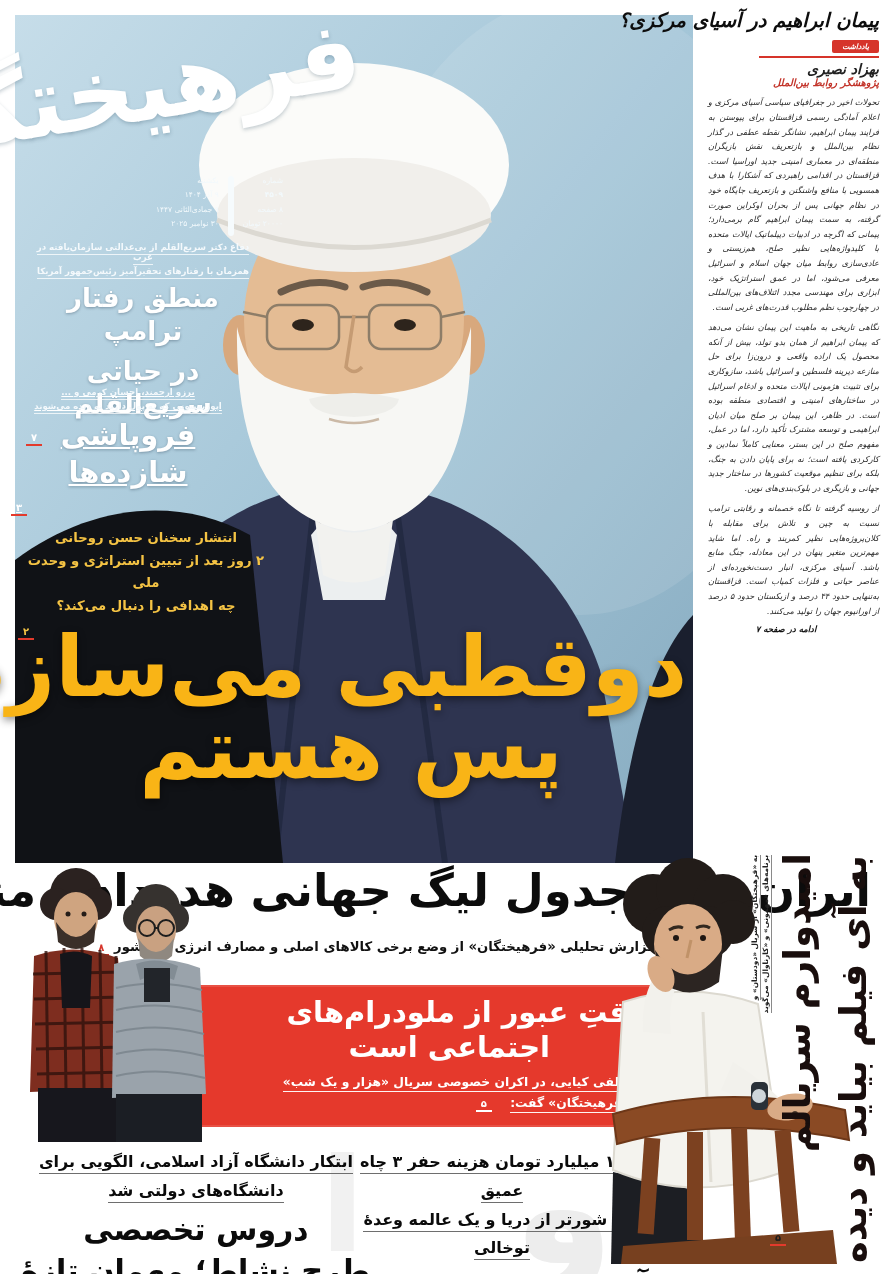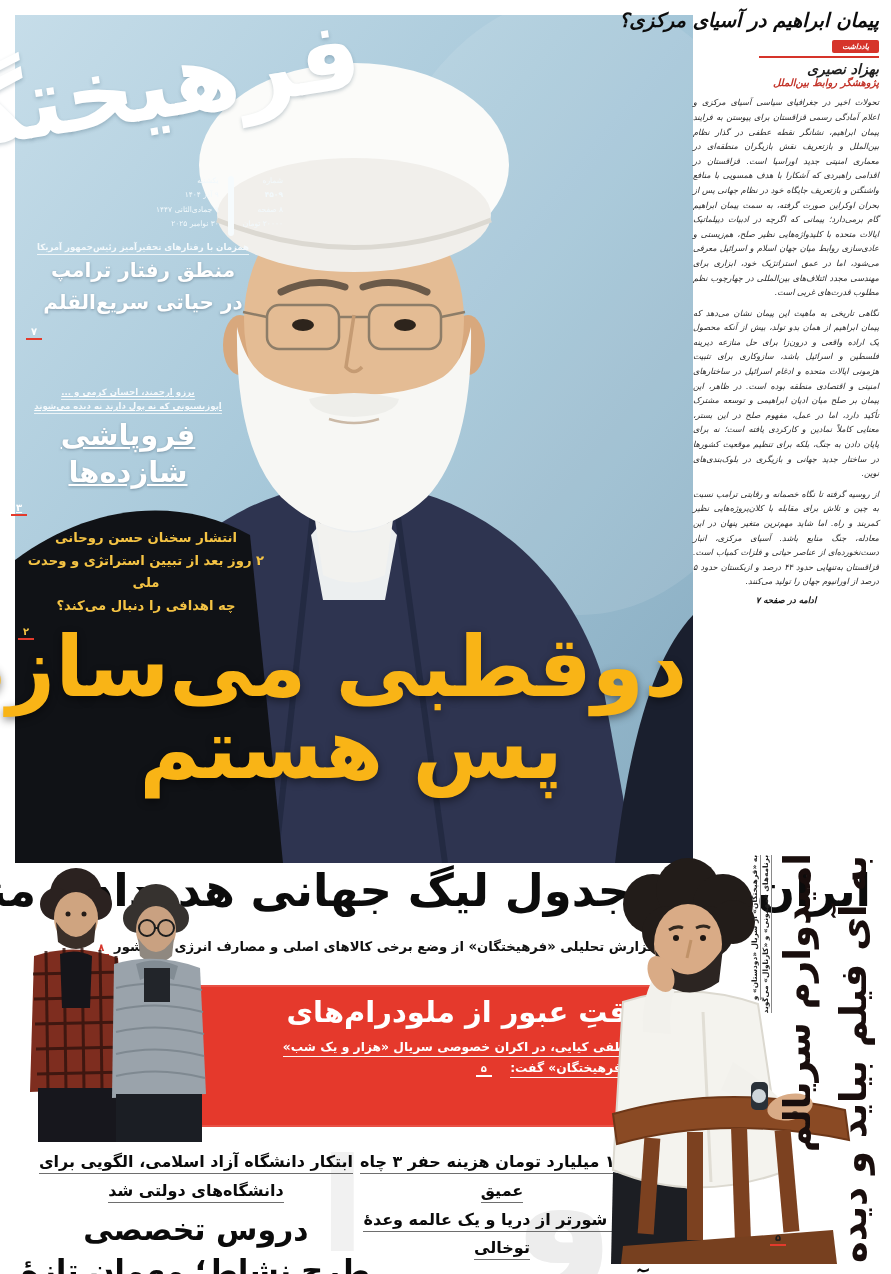--- a/index.html
+++ b/index.html
@@ -21,21 +21,21 @@
   .mast-bar{width:6px;height:60px;background:#f6fbfd;border-radius:3px;margin-top:2px;}
   .issue-digits{letter-spacing:6px;font-weight:bold;}
 
   
   .teaser{color:#ffffff;text-align:center;}
   #teaser-trump{left:26px;top:242px;width:234px;}
   #teaser-princes{left:11px;top:387px;width:234px;text-decoration:underline;}
   .kick{font-size:8.6px;font-weight:bold;color:#f4f9fc;margin-bottom:4px;}
   .kick span{border-bottom:1px solid rgba(255,255,255,.75);padding-bottom:2px;}
   .tt{font-weight:900;color:#ffffff;text-shadow:0 1px 3px rgba(20,40,60,.35);line-height:1.28;}
-  #teaser-trump .tt{font-size:20px;margin-top:6px;}
+  #teaser-trump .tt{font-size:26px;margin-top:6px;}
   #teaser-princes .tt{font-size:29px;margin-top:6px;}
   .pnum-row{text-align:left;margin-top:5px;}
   .pnum{font-size:10px;font-weight:bold;border-bottom:2.5px solid #e33a2c;padding:0 5px 1px;}
   .pnum-w{color:#ffffff;}
 
   
   #quote-y{left:18px;top:527px;width:256px;text-align:center;color:#f4c344;
            font-size:13.2px;font-weight:900;line-height:1.72;}
   #quote-y .pnum-row{margin-top:2px;}
   #quote-y .pnum{color:#f4c344;}
@@ -49,21 +49,21 @@
   #opinion{left:693px;top:9px;width:186px;color:#1d1d1d;font-style:italic;}
   #op-title{font-size:19.5px;font-weight:900;color:#0d0d0d;line-height:1.2;text-align:right;
             white-space:nowrap;}
   #op-badge{display:inline-block;background:#d6342a;color:#fff;font-size:7.5px;font-weight:bold;
             padding:2px 10px;border-radius:2px;margin-top:8px;}
   #op-author-box{border-top:2px solid #d6342a;margin-top:3px;padding-top:3px;width:120px;
                  margin-right:0;text-align:right;}
   #op-author{font-size:14px;font-weight:bold;color:#222;}
   #op-role{font-size:10px;color:#c3342a;font-weight:bold;}
   #op-body{margin-top:7px;font-size:8.2px;line-height:1.78;text-align:justify;color:#2a2a2a;}
-  #op-body p{margin:0 0 6px 0;}
+  #op-body p{margin:0 0 6px 15px;}
   #op-cont{font-size:8.5px;font-weight:900;color:#111;margin-top:2px;text-align:center;}
 
   
   #resources-title{left:20px;top:864px;width:851px;text-align:center;font-size:45px;
                    font-weight:900;color:#0c0c0c;white-space:nowrap;letter-spacing:-1px;z-index:2;}
   #resources-sub{right:236px;top:939px;font-size:13.2px;font-weight:bold;color:#111;
                  white-space:nowrap;z-index:2;}
   #resources-sub .pnum{color:#d6342a;border-bottom-color:#d6342a;}
 
   
@@ -164,20 +164,21 @@
     <div class="mast-bar"></div>
     <div class="col">
       <div>یکشنبه</div>
       <div>۹ آذر ۱۴۰۴</div>
       <div>۹ جمادی‌الثانی ۱۴۴۷</div>
       <div>۳۰ نوامبر ۲۰۲۵</div>
     </div>
   </div>
 
   <div class="abs teaser" id="teaser-trump">
+    <div class="kick"><span>دفاع دکتر سریع‌القلم از بی‌عدالتی سازمان‌یافته در غرب</span></div>
     <div class="kick"><span>همزمان با رفتارهای تحقیرآمیز رئیس‌جمهور آمریکا</span></div>
     <div class="tt">منطق رفتار ترامپ</div>
     <div class="tt">در حیاتی سریع‌القلم</div>
     <div class="pnum-row"><span class="pnum pnum-w">۷</span></div>
   </div>
 
   <div class="abs teaser" id="teaser-princes">
     <div class="kick"><span>برزو ارجمند، احسان کرمی و ...</span></div>
     <div class="kick"><span>اپوزیسیونی که نه پول دارند نه دیده می‌شوند</span></div>
     <div class="tt">فروپاشی شازده‌ها</div>
@@ -215,20 +216,21 @@
   <div class="abs" id="resources-sub">
     <span>گزارش تحلیلی «فرهیختگان» از وضع برخی کالاهای اصلی و مصارف انرژی در کشور</span>
     <span class="pnum">۸</span>
   </div>
 
   <div class="abs wm" id="wm1">و</div>
   <div class="abs wm" id="wm2">ا</div>
 
   <div class="abs" id="cinema-box">
     <div class="cin-t">وقتِ عبور از ملودرام‌های</div>
+    <div class="cin-t cin-t2">اجتماعی است</div>
     <div class="cin-sub">
       <div><span class="u">مصطفی کیایی، در اکران خصوصی سریال «هزار و یک شب»</span></div>
       <div>
         <span class="u">به «فرهیختگان» گفت:</span>
         <span class="pnum">۵</span>
       </div>
     </div>
   </div>
 
   <div class="abs" id="men-photo">

